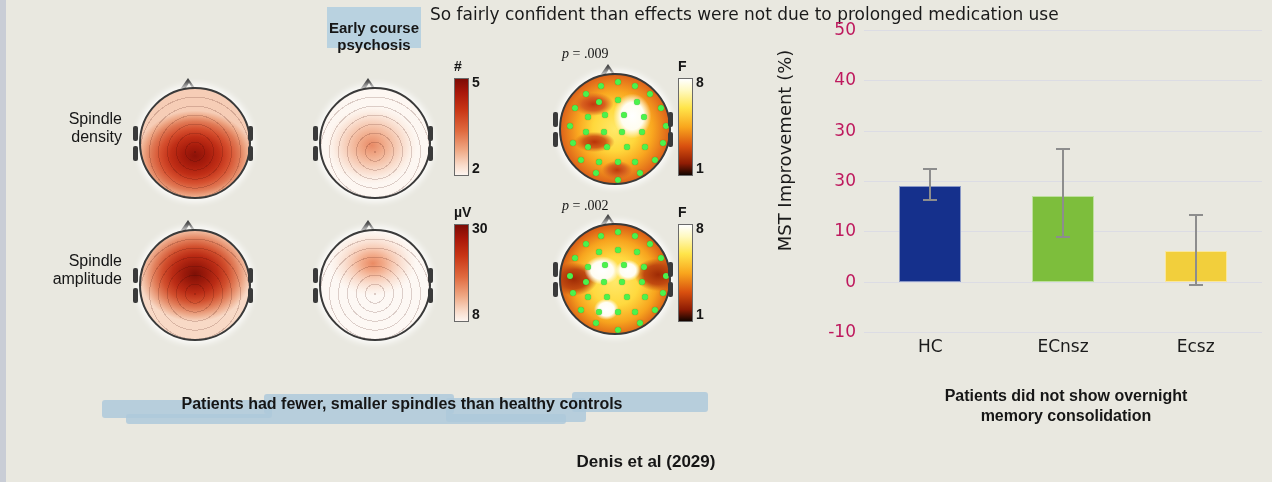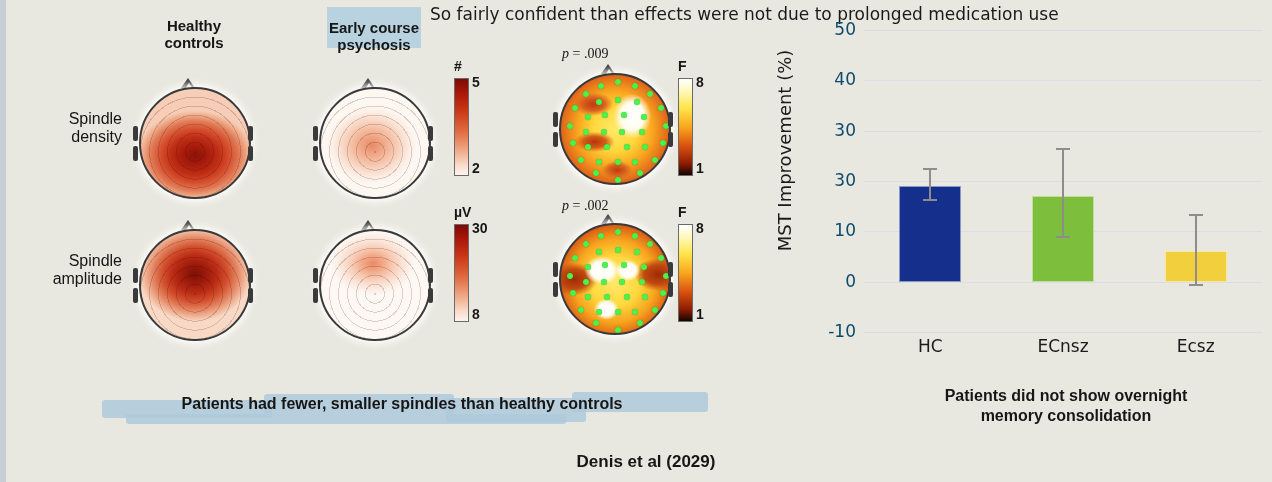--- a/index.html
+++ b/index.html
@@ -141,39 +141,35 @@
     position:absolute;left:-88px;top:118px;width:240px;
     transform:rotate(-90deg);transform-origin:center center;
     font-size:18px;color:#1b1b1b;text-align:center;
     font-family:"DejaVu Sans", sans-serif;
   }
   #plot{
     position:absolute;left:112px;top:8px;width:398px;height:302px;
   }
   .gridline{position:absolute;left:0;width:398px;height:1px;background:#dcdce4;}
   .ytick{position:absolute;right:406px;width:60px;text-align:right;
-    font-size:17px;color:#0c4a6e;font-family:"DejaVu Sans", sans-serif;}
+    font-size:17px;color:#be185d;font-family:"DejaVu Sans", sans-serif;}
   .bar{position:absolute;bottom:0;}
   .bar-rect{position:absolute;bottom:0;width:100%;}
   .errbar{position:absolute;width:2px;background:#8d8d8d;left:50%;margin-left:-1px;}
   .errcap{position:absolute;width:14px;height:2px;background:#8d8d8d;left:50%;margin-left:-7px;}
   .xtick{position:absolute;top:306px;width:120px;text-align:center;
     font-size:17px;color:#1b1b1b;font-family:"DejaVu Sans", sans-serif;}
 </style>
 </head>
 <body>
 
 <div id="slide">
 
   <div class="abs" id="top-caption">So fairly confident than effects were not due to prolonged medication use</div>
 
-  <div class="abs col-head" id="head-hc">
-    <span>Healthy</span><br>
-    <span>controls</span>
-  </div>
   <div class="abs col-head" id="head-ecp">
     <span class="hl-blue">Early course</span><br>
     <span>psychosis</span>
   </div>
 
   <div class="abs row-label" id="label-density">
     <span>Spindle</span><br>
     <span>density</span>
   </div>
   <div class="abs row-label" id="label-amplitude">

